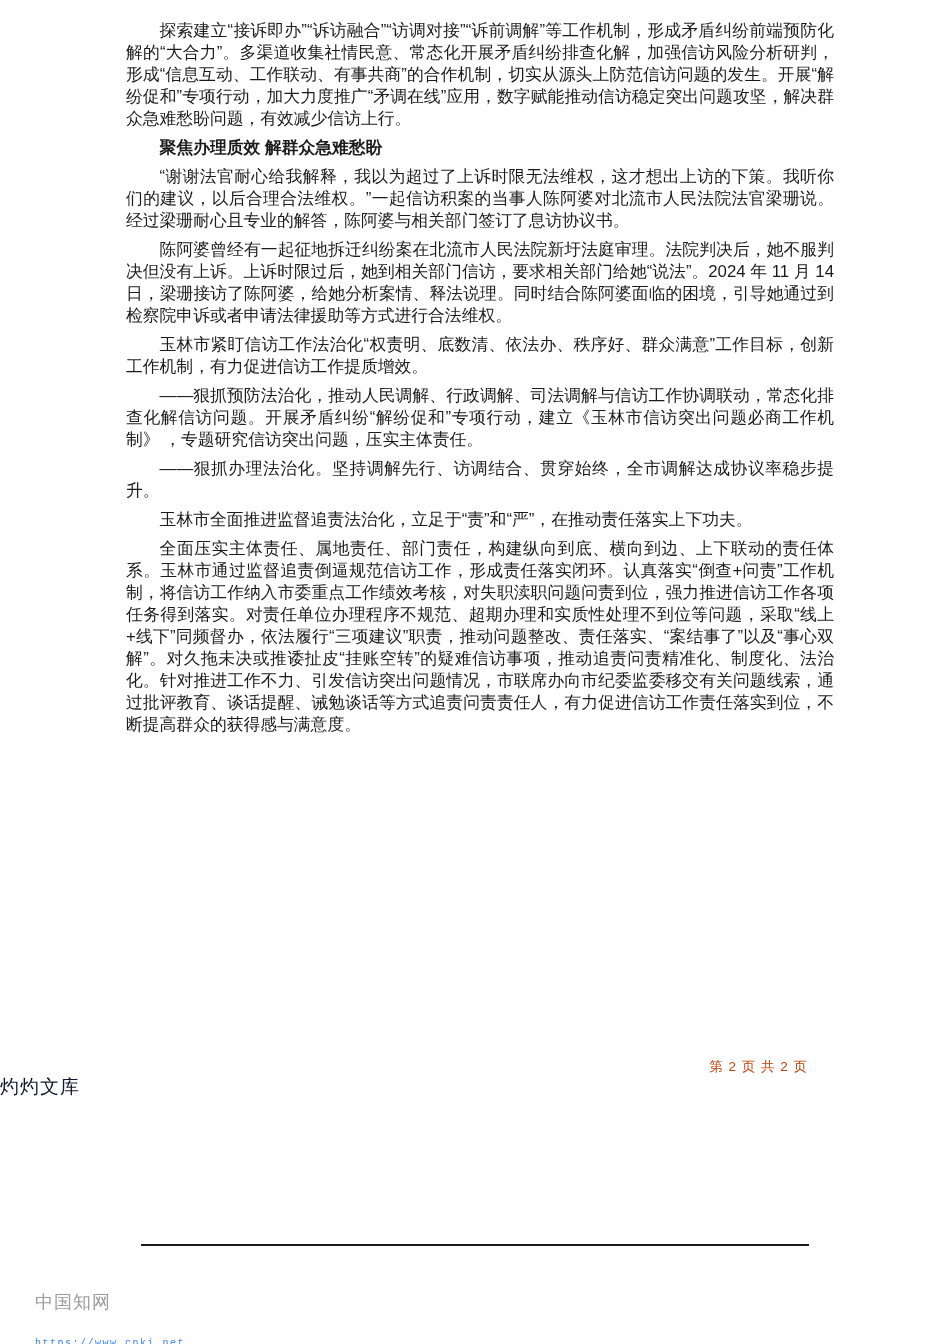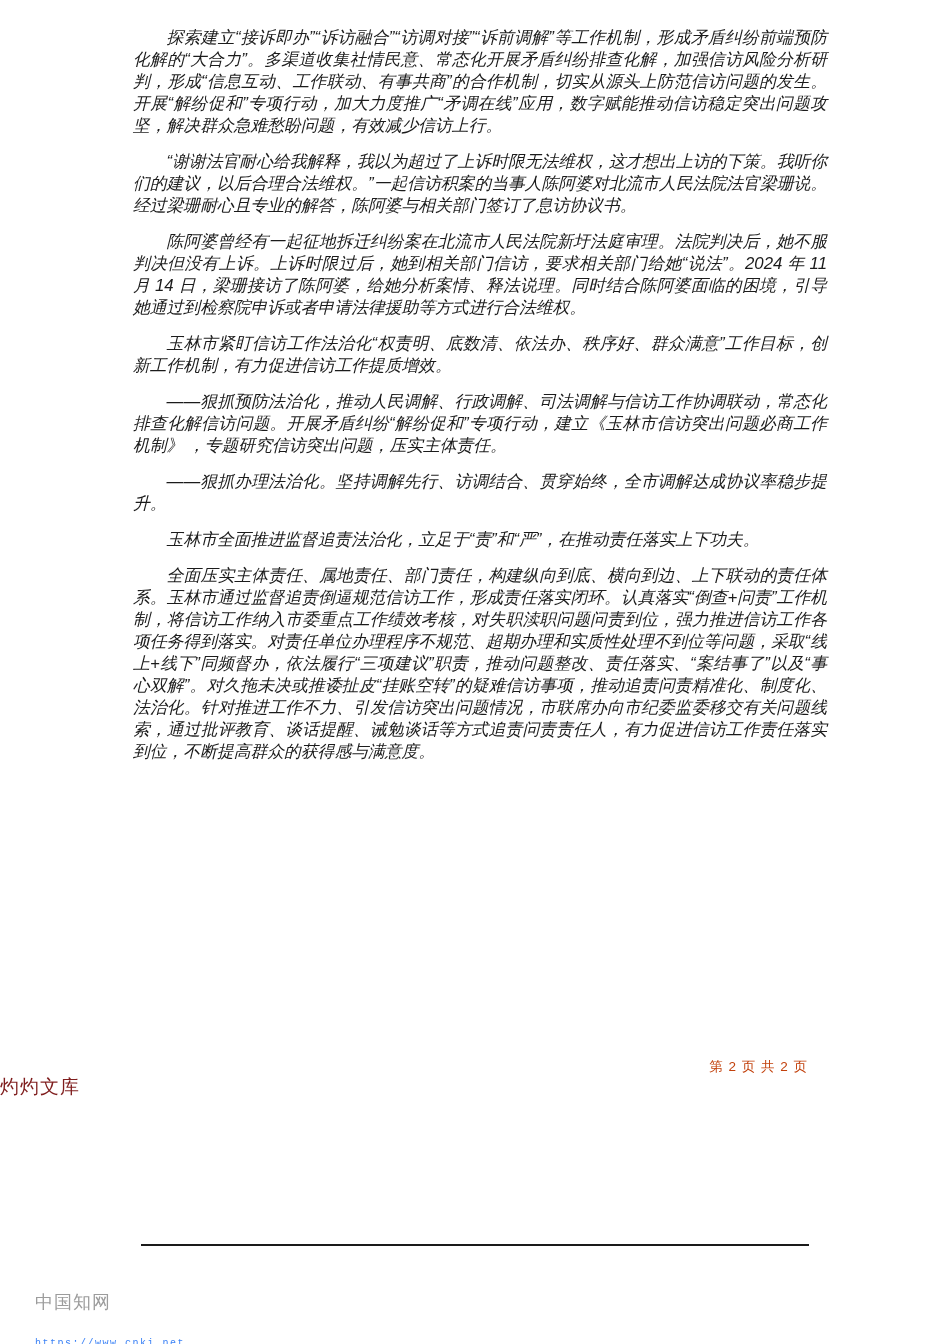--- a/index.html
+++ b/index.html
@@ -16,41 +16,40 @@
     left: 119px;
     top: 13px;
     width: 722px;
     color: #1b1b1b;
     font-size: 16.8px;
     line-height: 22px;
     text-align: justify;
     text-justify: inter-ideograph;
   }
   .para {
-    margin: 14px;
+    margin: 7px;
     text-indent: 2em;
-    font-style: italic;
   }
   .para.heading {
     font-weight: bold;
   }
   .page-indicator {
     position: absolute;
     top: 1058px;
     right: 142px;
     font-size: 13.5px;
     color: #c2410c;
     letter-spacing: 1px;
   }
   .watermark {
     position: absolute;
     left: 0px;
     top: 1074px;
     font-size: 19px;
-    color: #7f1d1d;
+    color: #0f172a;
     letter-spacing: 1px;
   }
   .divider {
     position: absolute;
     left: 141px;
     top: 1244px;
     width: 668px;
     height: 2px;
     background: #1a1a1a;
   }
@@ -76,20 +75,21 @@
     letter-spacing: 1.5px;
   }
 </style>
 </head>
 <body>
 
 <div class="canvas">
 
   <div class="content">
     <p class="para">探索建立“接诉即办”“诉访融合”“访调对接”“诉前调解”等工作机制，形成矛盾纠纷前端预防化解的“大合力”。多渠道收集社情民意、常态化开展矛盾纠纷排查化解，加强信访风险分析研判，形成“信息互动、工作联动、有事共商”的合作机制，切实从源头上防范信访问题的发生。开展“解纷促和”专项行动，加大力度推广“矛调在线”应用，数字赋能推动信访稳定突出问题攻坚，解决群众急难愁盼问题，有效减少信访上行。</p>
+    <p class="para heading">聚焦办理质效 解群众急难愁盼</p>
     <p class="para">“谢谢法官耐心给我解释，我以为超过了上诉时限无法维权，这才想出上访的下策。我听你们的建议，以后合理合法维权。”一起信访积案的当事人陈阿婆对北流市人民法院法官梁珊说。经过梁珊耐心且专业的解答，陈阿婆与相关部门签订了息访协议书。</p>
     <p class="para">陈阿婆曾经有一起征地拆迁纠纷案在北流市人民法院新圩法庭审理。法院判决后，她不服判决但没有上诉。上诉时限过后，她到相关部门信访，要求相关部门给她“说法”。2024 年 11 月 14 日，梁珊接访了陈阿婆，给她分析案情、释法说理。同时结合陈阿婆面临的困境，引导她通过到检察院申诉或者申请法律援助等方式进行合法维权。</p>
     <p class="para">玉林市紧盯信访工作法治化“权责明、底数清、依法办、秩序好、群众满意”工作目标，创新工作机制，有力促进信访工作提质增效。</p>
     <p class="para">——狠抓预防法治化，推动人民调解、行政调解、司法调解与信访工作协调联动，常态化排查化解信访问题。开展矛盾纠纷“解纷促和”专项行动，建立《玉林市信访突出问题必商工作机制》 ，专题研究信访突出问题，压实主体责任。</p>
     <p class="para">——狠抓办理法治化。坚持调解先行、访调结合、贯穿始终，全市调解达成协议率稳步提升。</p>
     <p class="para">玉林市全面推进监督追责法治化，立足于“责”和“严”，在推动责任落实上下功夫。</p>
     <p class="para">全面压实主体责任、属地责任、部门责任，构建纵向到底、横向到边、上下联动的责任体系。玉林市通过监督追责倒逼规范信访工作，形成责任落实闭环。认真落实“倒查+问责”工作机制，将信访工作纳入市委重点工作绩效考核，对失职渎职问题问责到位，强力推进信访工作各项任务得到落实。对责任单位办理程序不规范、超期办理和实质性处理不到位等问题，采取“线上+线下”同频督办，依法履行“三项建议”职责，推动问题整改、责任落实、“案结事了”以及“事心双解”。对久拖未决或推诿扯皮“挂账空转”的疑难信访事项，推动追责问责精准化、制度化、法治化。针对推进工作不力、引发信访突出问题情况，市联席办向市纪委监委移交有关问题线索，通过批评教育、谈话提醒、诫勉谈话等方式追责问责责任人，有力促进信访工作责任落实到位，不断提高群众的获得感与满意度。</p>
   </div>
 
   <div class="page-indicator">第 2 页 共 2 页</div>

